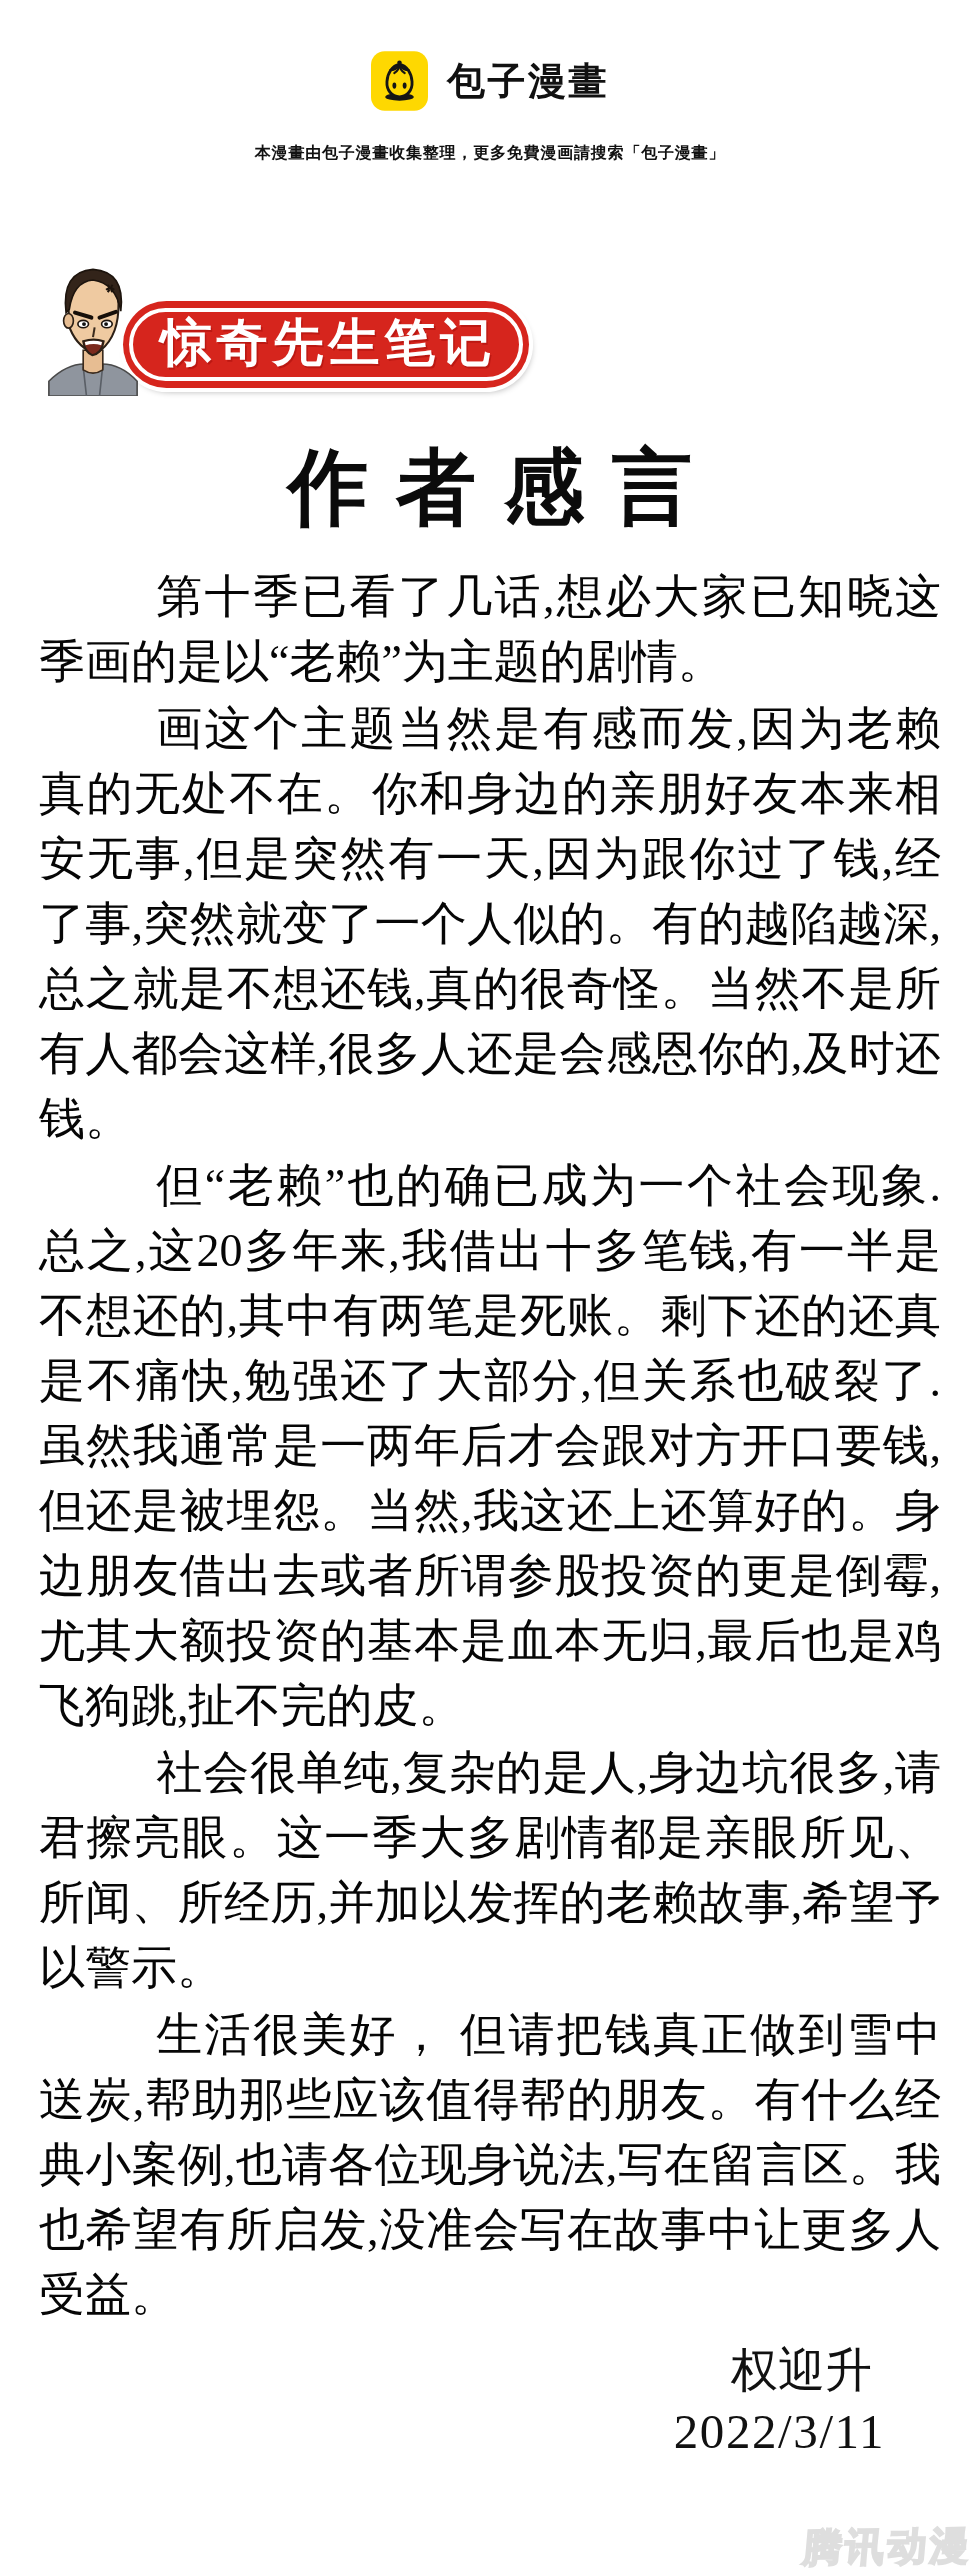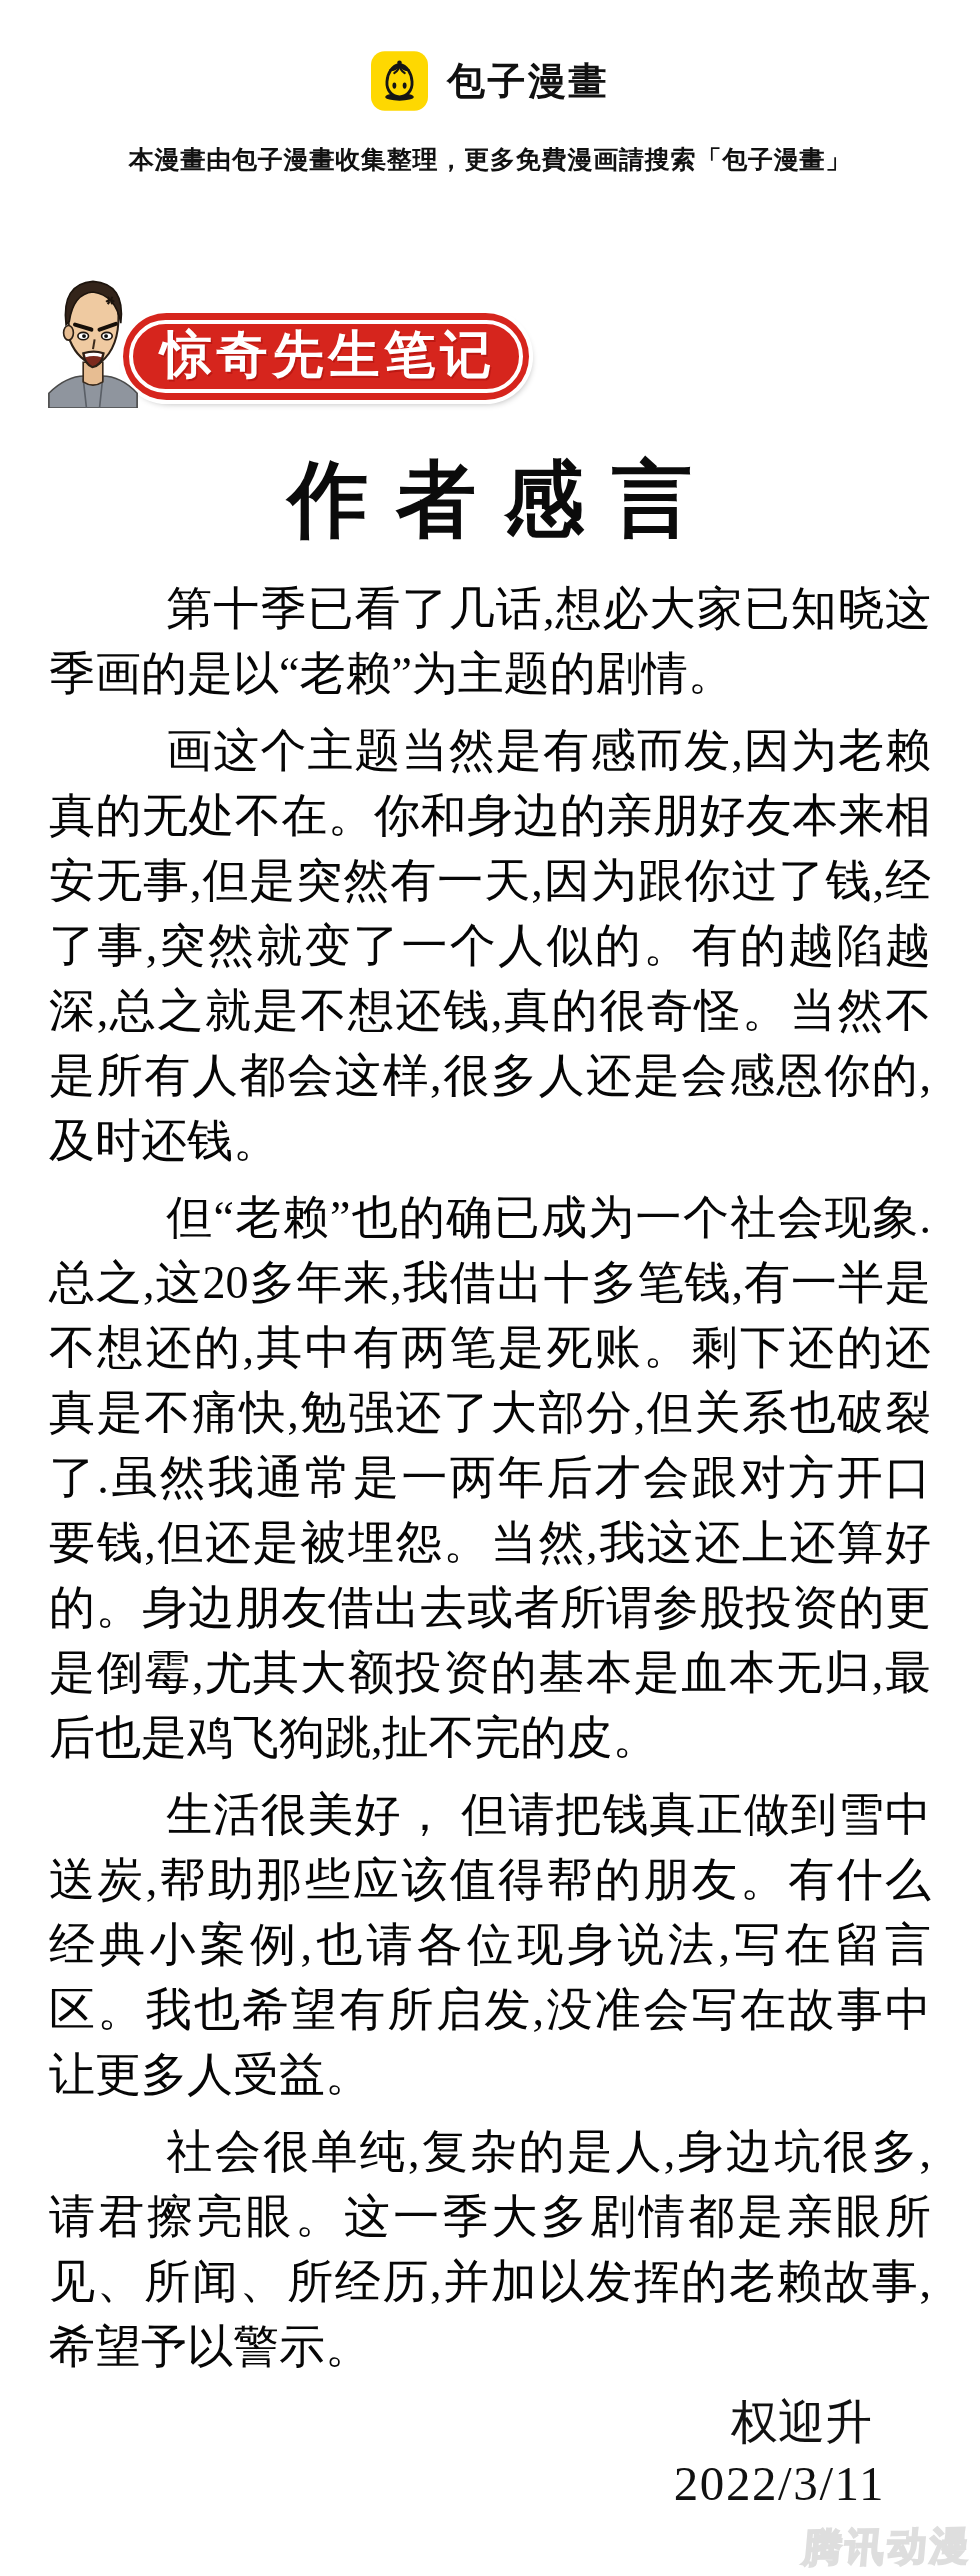--- a/index.html
+++ b/index.html
@@ -15,21 +15,21 @@
   .header{ text-align:center; padding-top:51px; }
   .brand-row{
     display:inline-flex; align-items:center; gap:19px;
   }
   .logo-box{ width:57px; height:60px; display:block; }
   .brand-name{
     font-size:38px; font-weight:900; letter-spacing:2.5px; color:#111;
   }
   .tagline{
     margin-top:29px;
-    font-size:25px; font-weight:700; color:#111; letter-spacing:0.8px;
+    font-size:16px; font-weight:700; color:#111; letter-spacing:0.8px;
   }
   
   .series-banner{
     margin:95px 0 0 47px;
     display:flex; align-items:flex-end; height:137px; position:relative;
   }
   .avatar{ width:92px; height:134px; position:relative; z-index:2; }
   .series-badge{
     position:relative; z-index:1;
     margin-left:-16.3px; margin-bottom:8.2px;
@@ -59,21 +59,21 @@
     transform:scaleY(1.04);
   }
   .article-body{
     margin:21px 37px 0 37px;
     font-family:"Liberation Serif", serif;
     font-size:46px; line-height:65px;
     color:#060606;
     text-align:justify; text-justify:inter-character;
     word-break:break-all;
   }
-  .article-body p{ margin:12px; text-indent:2.55em;font-family:Liberation Serif, serif; }
+  .article-body p{ margin:2px; text-indent:2.55em;font-family:Liberation Serif, serif; }
   .signature-block{
     font-family:"Liberation Serif", serif;
     margin-top:12px;
   }
   .signature{
     text-align:right; padding-right:108px;
     font-size:47px; line-height:62px; color:#111;
   }
   .date{
     text-align:right; padding-right:95px;
@@ -145,22 +145,22 @@
     <span class="series-badge-label">惊奇先生笔记</span>
   </div>
 </div>
 
 <div class="article-title">作者感言</div>
 
 <div class="article-body">
     <p>第十季已看了几话,想必大家已知晓这季画的是以“老赖”为主题的剧情。</p>
     <p>画这个主题当然是有感而发,因为老赖真的无处不在。你和身边的亲朋好友本来相安无事,但是突然有一天,因为跟你过了钱,经了事,突然就变了一个人似的。有的越陷越深,总之就是不想还钱,真的很奇怪。当然不是所有人都会这样,很多人还是会感恩你的,及时还钱。</p>
     <p>但“老赖”也的确已成为一个社会现象.总之,这20多年来,我借出十多笔钱,有一半是不想还的,其中有两笔是死账。剩下还的还真是不痛快,勉强还了大部分,但关系也破裂了.虽然我通常是一两年后才会跟对方开口要钱,但还是被埋怨。当然,我这还上还算好的。身边朋友借出去或者所谓参股投资的更是倒霉,尤其大额投资的基本是血本无归,最后也是鸡飞狗跳,扯不完的皮。</p>
+    <p>社会很单纯,复杂的是人,身边坑很多,请君擦亮眼。这一季大多剧情都是亲眼所见、所闻、所经历,并加以发挥的老赖故事,希望予以警示。</p>
     <p>生活很美好， 但请把钱真正做到雪中送炭,帮助那些应该值得帮的朋友。有什么经典小案例,也请各位现身说法,写在留言区。我也希望有所启发,没准会写在故事中让更多人受益。</p>
-    <p>社会很单纯,复杂的是人,身边坑很多,请君擦亮眼。这一季大多剧情都是亲眼所见、所闻、所经历,并加以发挥的老赖故事,希望予以警示。</p>
   </div>
 
 <div class="signature-block">
   <div class="signature">权迎升</div>
   <div class="date">2022/3/11</div>
 </div>
 
 <div class="watermark">腾讯动漫</div>
 
 

